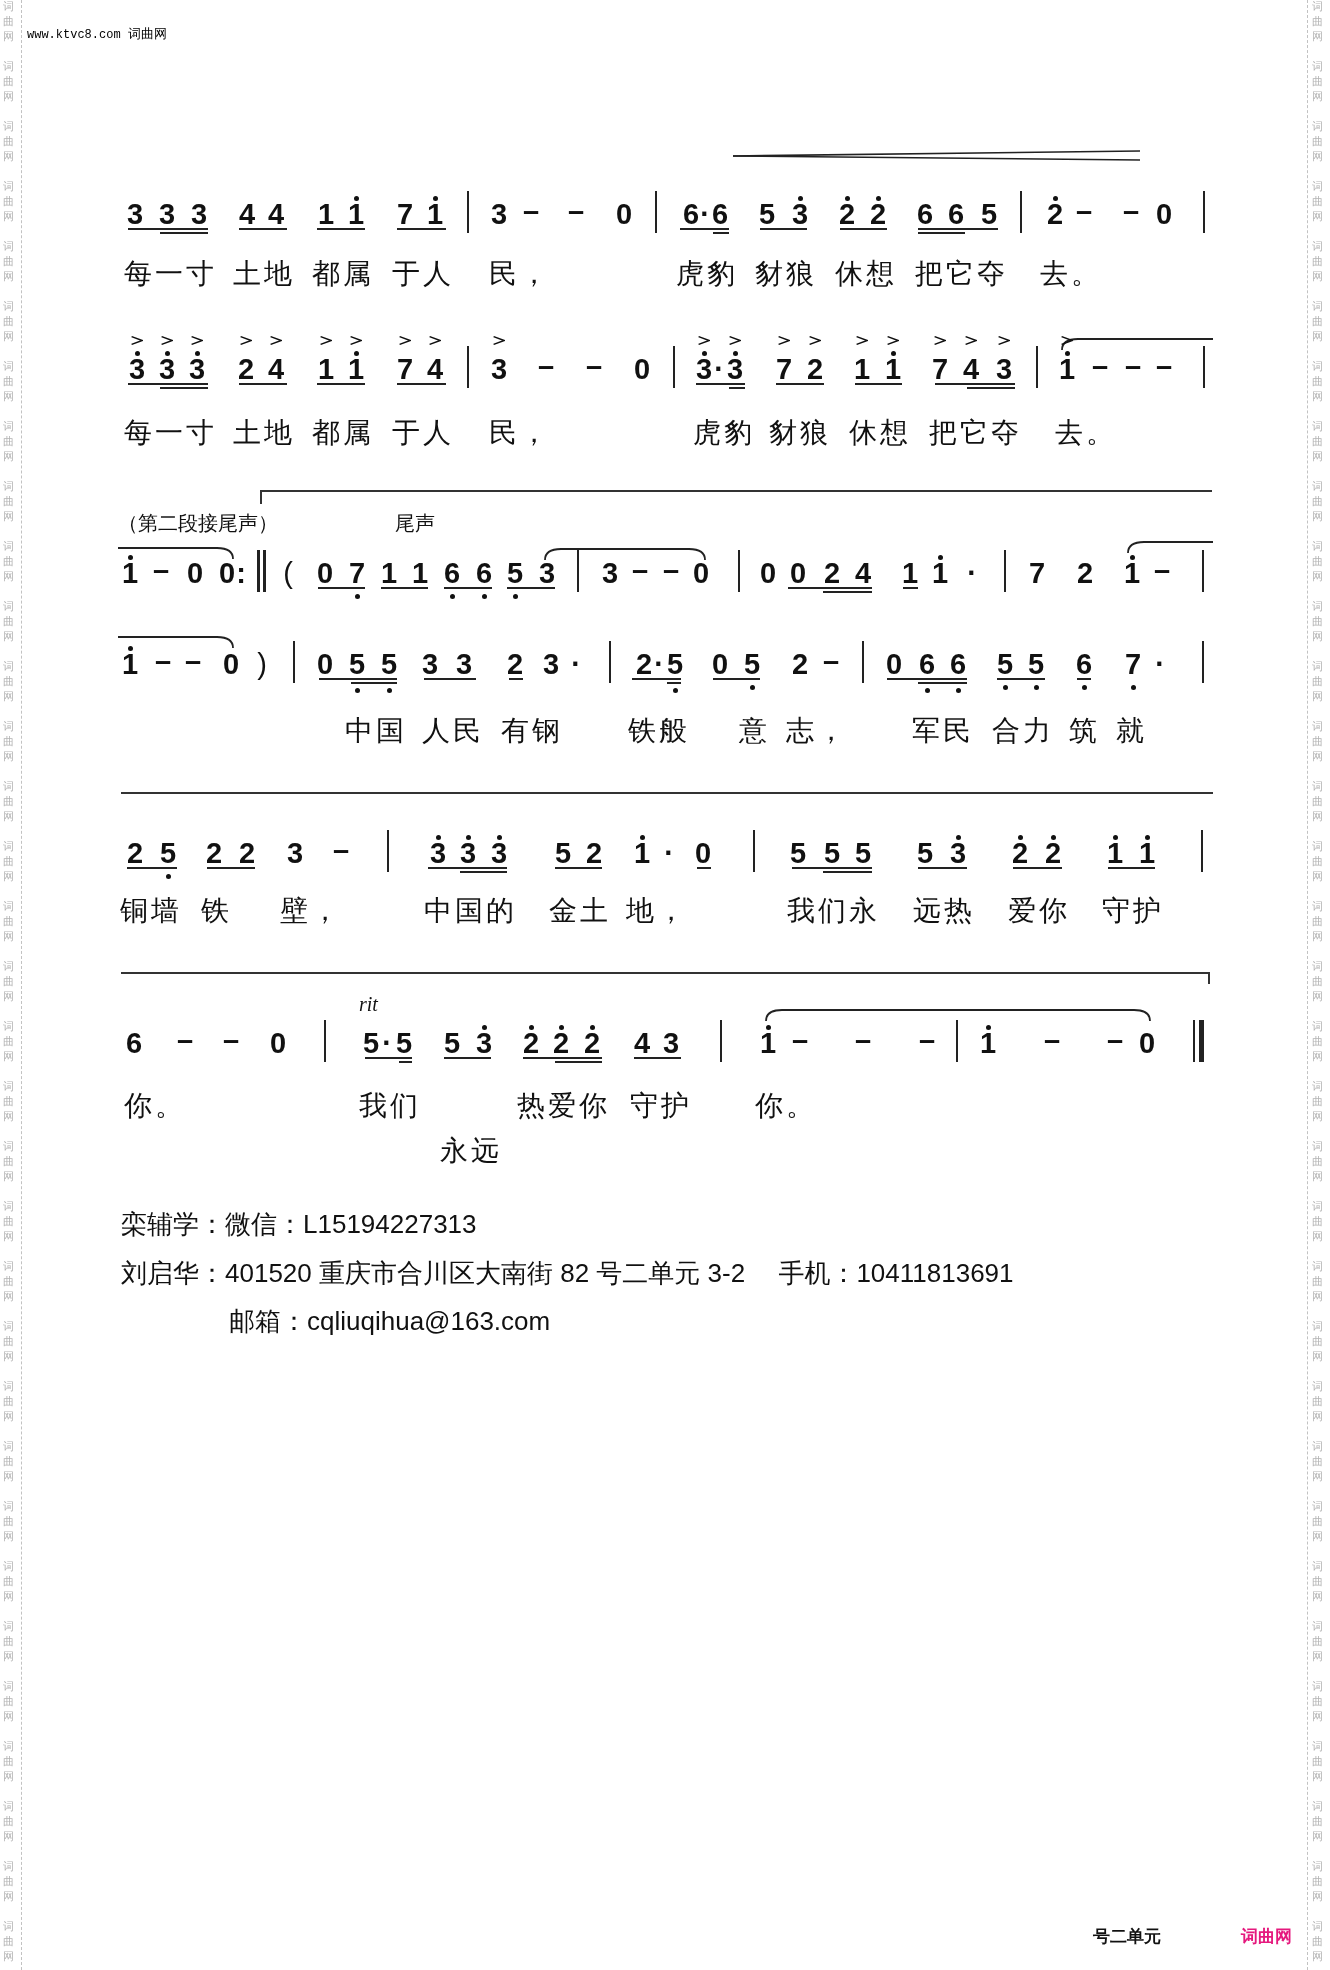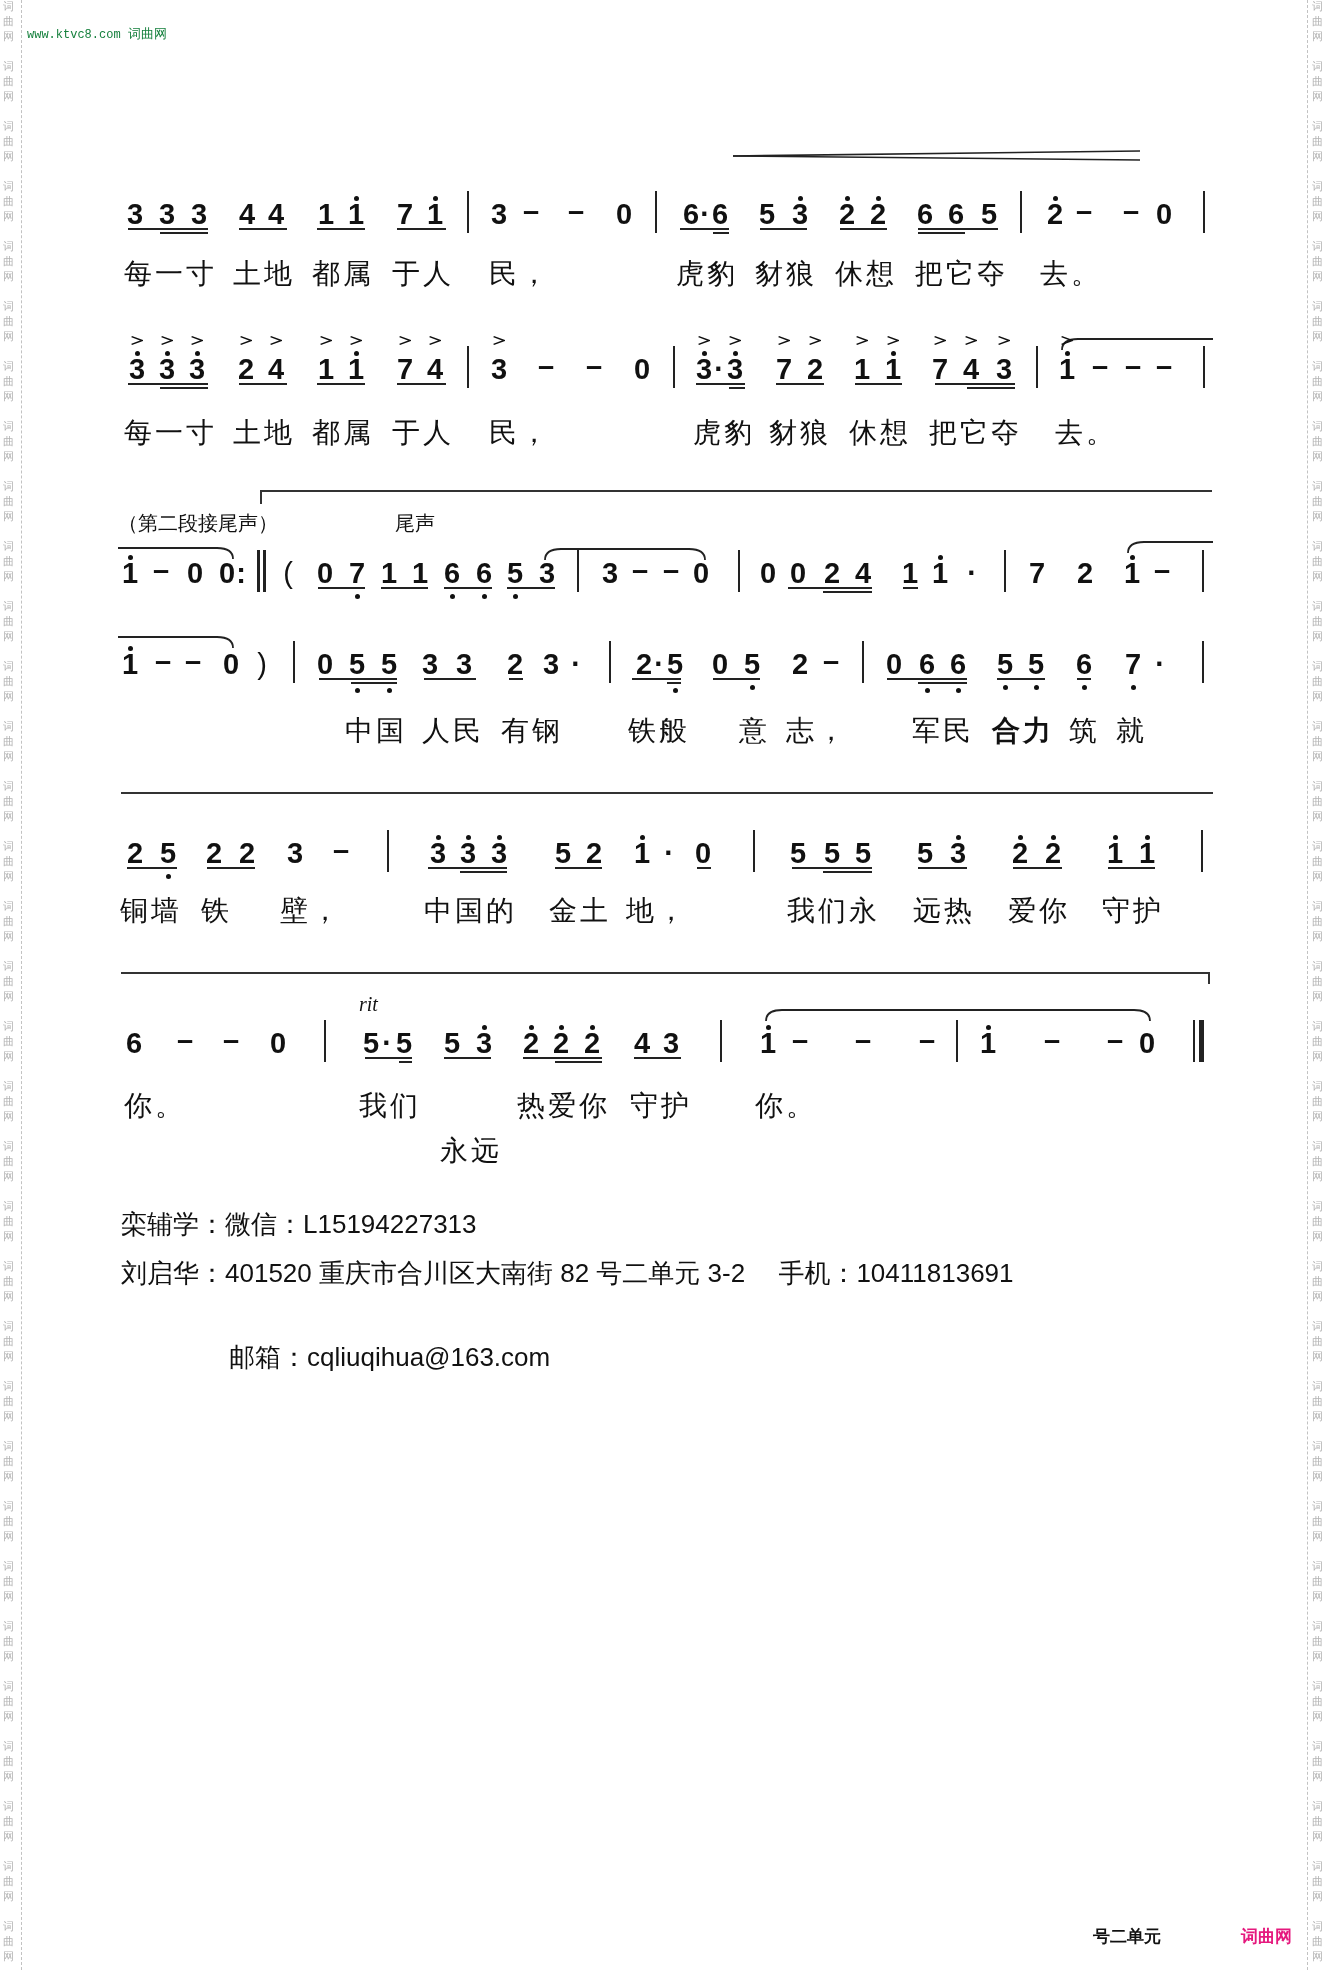--- a/index.html
+++ b/index.html
@@ -6,21 +6,21 @@
   body { width:1330px; height:1970px; position:relative; background:#ffffff; overflow:hidden;
          font-family:"Liberation Sans", sans-serif; color:#111111; }
   #page { position:absolute; left:0; top:0; width:1330px; height:1970px; }
   .margin-rule { position:absolute; top:0; width:0; height:1970px; border-left:1px dashed #c2c2c2; }
   .margin-rule.left { left:21px; }
   .margin-rule.right { left:1307px; }
   .wm-col { position:absolute; top:0; width:14px; height:1970px; }
   #wm-left { left:3px; }
   #wm-right { left:1312px; }
   .wm-char { position:absolute; left:0; font-family:"DejaVu Sans", sans-serif; font-size:11px; line-height:13px; color:#b4b4b4; }
-  .site-header { position:absolute; left:27px; top:27px; font-size:12px; line-height:14px; color:#15803d; white-space:nowrap; }
+  .site-header { position:absolute; left:27px; top:27px; font-size:12px; line-height:14px; color:#000000; white-space:nowrap; }
   .site-url { font-family:"Liberation Mono", monospace; font-size:12px; }
   .site-name { font-family:"DejaVu Sans", sans-serif; font-size:13px; margin-left:4px; }
   .overlay { position:absolute; left:0; top:0; pointer-events:none; }
   #score { position:absolute; left:0; top:0; width:1330px; height:1970px; }
   .tok { position:absolute; width:30px; margin-left:-15px; text-align:center;
          font-family:"Liberation Sans", sans-serif; font-weight:bold; font-size:29px; line-height:30px; color:#111; }
   .tok.dash { transform:translateY(-3px); }
   .tok.paren { font-weight:normal; }
   .dot { position:absolute; width:5px; height:5px; margin-left:-2.5px; margin-top:-2.5px; border-radius:50%; background:#111; }
   .ul { position:absolute; height:2px; background:#222; }
@@ -607,21 +607,21 @@
         <div class="bar" style="left: 609px; top: 641px;"></div>
         <div class="bar" style="left: 862px; top: 641px;"></div>
         <div class="bar" style="left: 1202px; top: 641px;"></div>
         <span class="lyric" style="left: 345px; top: 716px;">中国</span>
         <span class="lyric" style="left: 422px; top: 716px;">人民</span>
         <span class="lyric" style="left: 501px; top: 716px;">有钢</span>
         <span class="lyric" style="left: 628px; top: 716px;">铁般</span>
         <span class="lyric" style="left: 739px; top: 716px;">意</span>
         <span class="lyric" style="left: 786px; top: 716px;">志，</span>
         <span class="lyric" style="left: 912px; top: 716px;">军民</span>
-        <span class="lyric" style="left: 992px; top: 716px; font-weight: bold;">合力</span>
+        <span class="lyric" style="left: 992px; top: 716px;">合力</span>
         <span class="lyric" style="left: 1069px; top: 716px;">筑</span>
         <span class="lyric" style="left: 1116px; top: 716px;">就</span>
       </div>
       <div class="row">
         <div class="ul" style="left: 127px; width: 50px; top: 867px;"></div>
         <div class="ul" style="left: 207px; width: 48px; top: 867px;"></div>
         <div class="ul" style="left: 428px; width: 79px; top: 867px;"></div>
         <div class="ul" style="left: 460px; width: 47px; top: 871px;"></div>
         <div class="ul" style="left: 555px; width: 47px; top: 867px;"></div>
         <div class="ul" style="left: 697px; width: 14px; top: 867px;"></div>
@@ -722,20 +722,20 @@
         <span class="lyric" style="left: 440px; top: 1136px;">永远</span>
         <span class="lyric" style="left: 517px; top: 1091px;">热爱你</span>
         <span class="lyric" style="left: 630px; top: 1091px;">守护</span>
         <span class="lyric" style="left: 755px; top: 1091px;">你。</span>
       </div>
     </div>
 
   <div>
     <div class="contact-line" style="left:121px; top:1209px;">栾辅学：微信：L15194227313</div>
     <div class="contact-line" style="left:121px; top:1258px;">刘启华：401520 重庆市合川区大南街 82 号二单元 3-2　 手机：10411813691</div>
-    <div class="contact-line" style="left:229px; top:1306px;margin-top:36px;">邮箱：cqliuqihua@163.com</div>
+    <div class="contact-line" style="left:229px; top:1306px;">邮箱：cqliuqihua@163.com</div>
   </div>
 
   <div>
     <span class="footer-text" style="left:1093px;">号二单元</span>
     <span class="footer-text footer-brand" style="left:1241px;">词曲网</span>
   </div>
 </div>
 
 </body></html>

